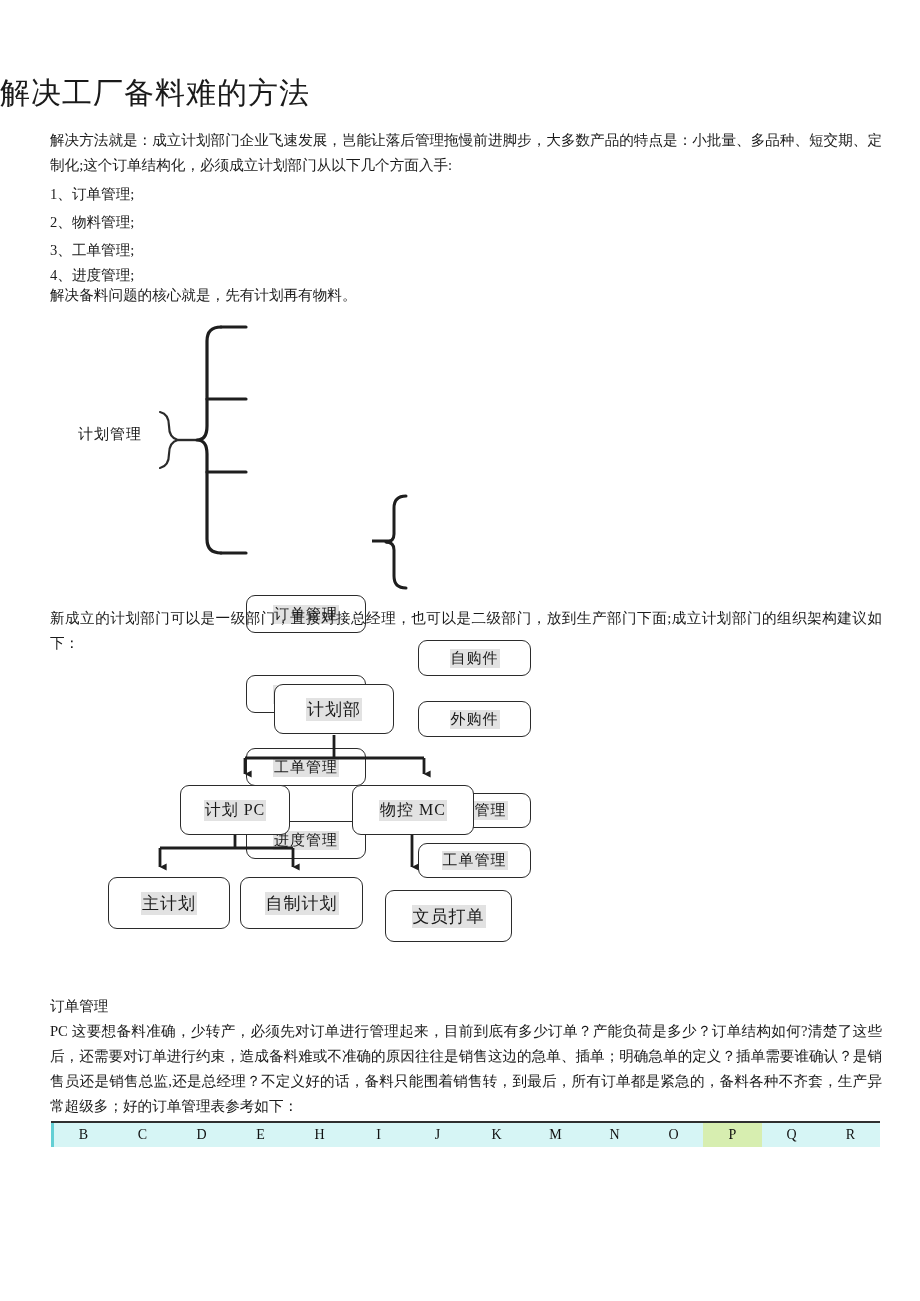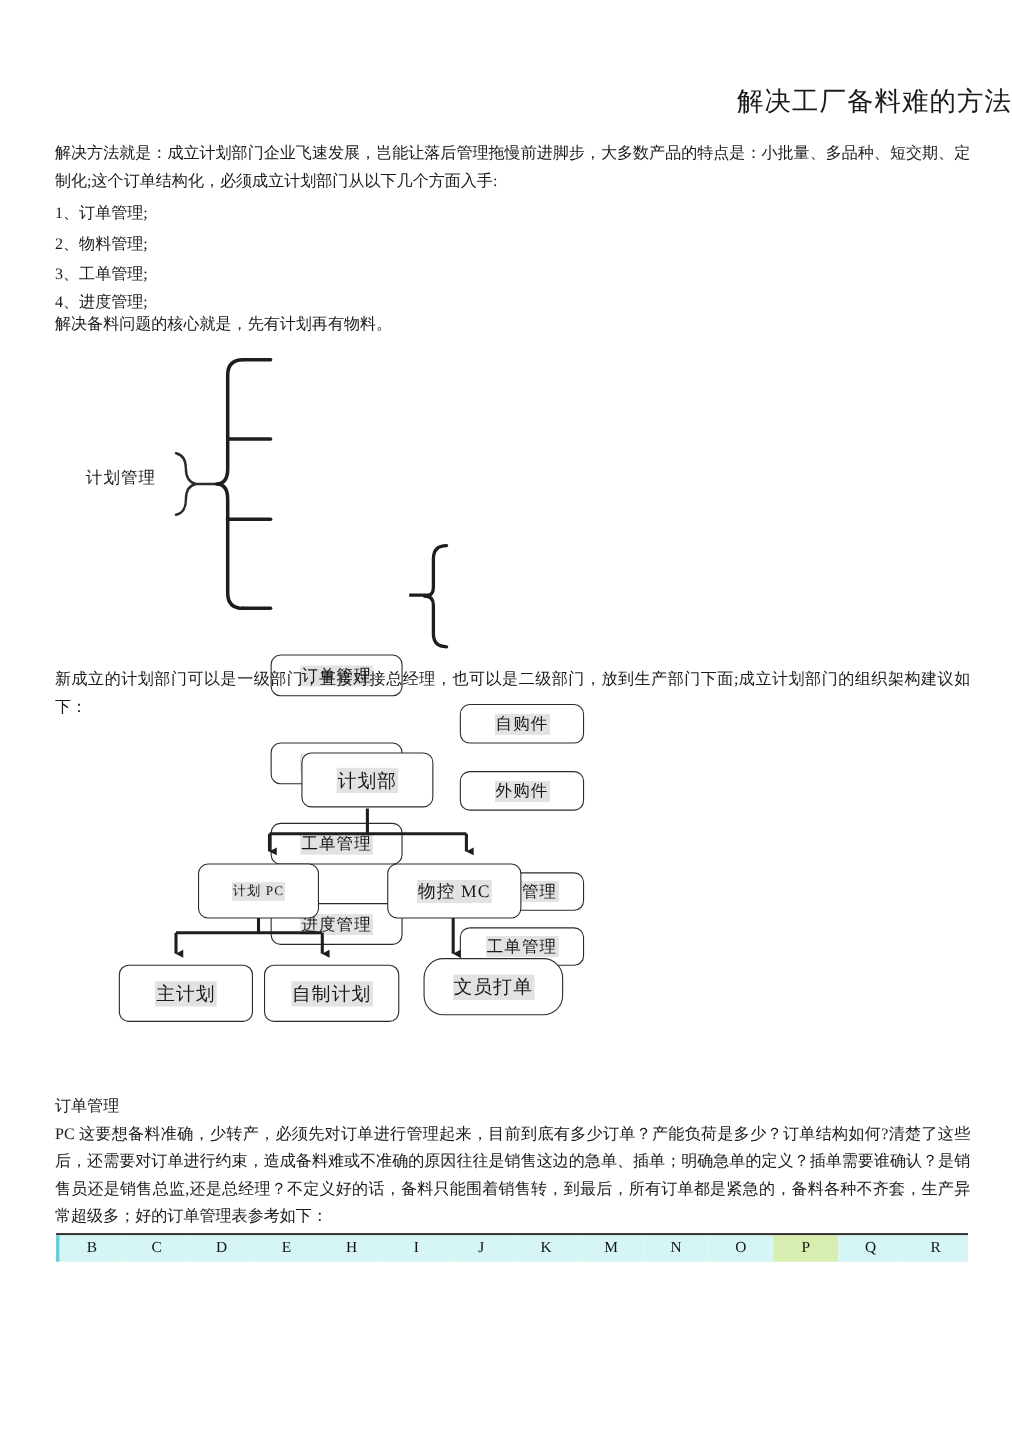--- a/index.html
+++ b/index.html
@@ -19,22 +19,22 @@
     background: #ffffff;
     overflow: hidden;
   }
 
   
   .doc-title {
     position: absolute;
     left: 0;
     top: 74px;
     width: 920px;
-    text-align: right;
-    font-size: 24px;
+    text-align: left;
+    font-size: 30px;
     line-height: 38px;
     font-weight: 400;
     letter-spacing: 1px;
     font-family: "Liberation Serif", "DejaVu Serif", serif;
   }
 
   
   .body-block {
     position: absolute;
     left: 50px;
@@ -204,34 +204,34 @@
       <line x1="160" y1="178" x2="160" y2="197" stroke="#1e1e1e" stroke-width="2.8" marker-end="url(#arr)"></line>
       <line x1="293" y1="178" x2="293" y2="197" stroke="#1e1e1e" stroke-width="2.8" marker-end="url(#arr)"></line>
 
       <line x1="412" y1="145" x2="412" y2="197" stroke="#1e1e1e" stroke-width="2.8" marker-end="url(#arr)"></line>
     </svg>
 
     <div class="node" style="left:274px; top:14px; width:120px; height:50px; font-size:17px;">
       <span>计划部</span>
     </div>
 
-    <div class="node" style="left:180px; top:789px; width:110px; height:50px; font-size:12px; top:115px;">
+    <div class="node" style="left:180px; top:789px; width:110px; height:50px; font-size:16px; top:115px;">
       <span>计划 PC</span>
     </div>
     <div class="node" style="left:352px; top:115px; width:122px; height:50px; font-size:16px;text-align:right;">
       <span>物控 MC</span>
     </div>
 
     <div class="node" style="left:108px; top:207px; width:122px; height:52px; font-size:17px;">
       <span>主计划</span>
     </div>
     <div class="node" style="left:240px; top:207px; width:123px; height:52px; font-size:17px;">
       <span>自制计划</span>
     </div>
-    <div class="node" style="left:385px; top:201px; width:127px; height:52px; font-size:17px;border-radius:18px;">
+    <div class="node" style="left:385px; top:220px; width:127px; height:52px; font-size:17px;">
       <span>文员打单</span>
     </div>
   </div>
 
   <div class="body-block label-order">订单管理</div>
 
   <div class="body-block para-pc">PC 这要想备料准确，少转产，必须先对订单进行管理起来，目前到底有多少订单？产能负荷是多少？订单结构如何?清楚了这些后，还需要对订单进行约束，造成备料难或不准确的原因往往是销售这边的急单、插单；明确急单的定义？插单需要谁确认？是销售员还是销售总监,还是总经理？不定义好的话，备料只能围着销售转，到最后，所有订单都是紧急的，备料各种不齐套，生产异常超级多；好的订单管理表参考如下：</div>
 
   <div class="sheet-strip" id="sheet-strip">
       <div class="sheet-cell first" style="background: rgb(214, 245, 245);">B</div>

